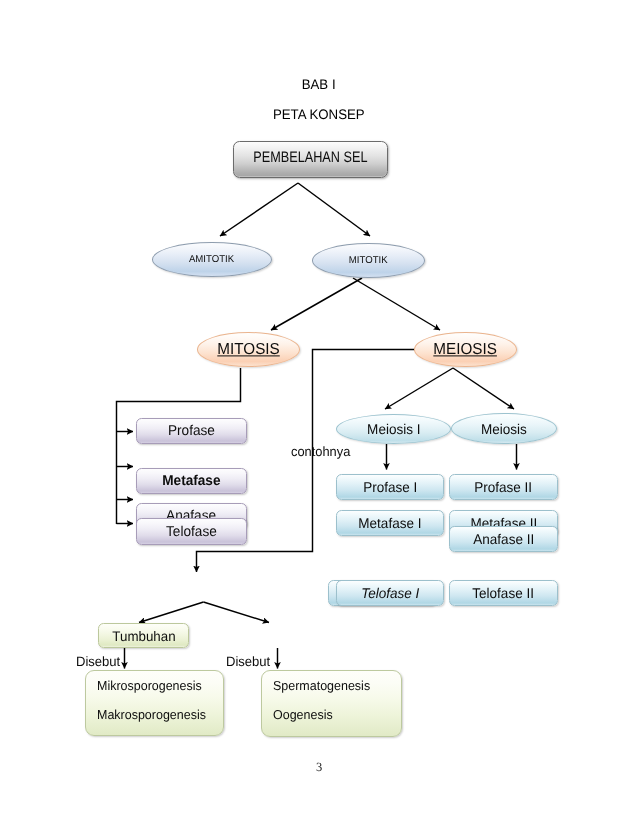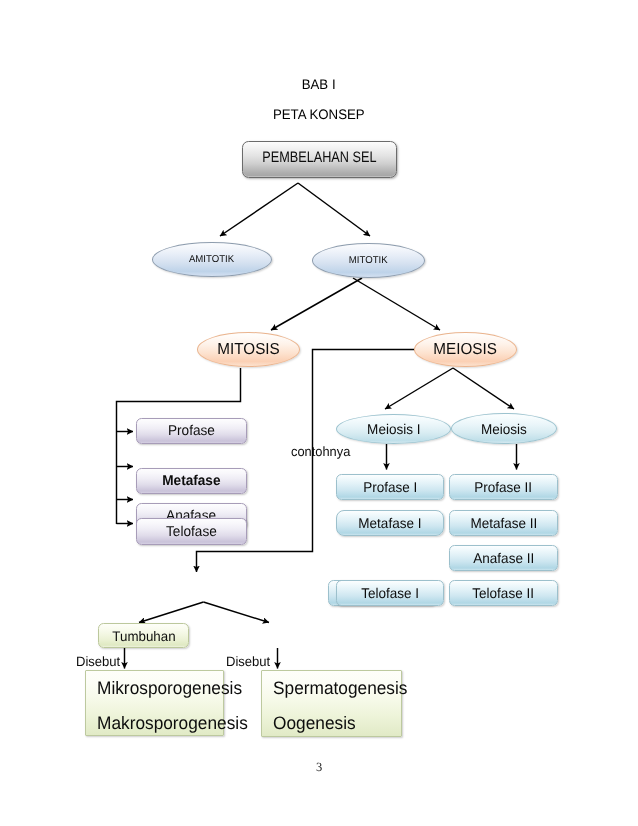--- a/index.html
+++ b/index.html
@@ -21,21 +21,21 @@
      box-shadow:1px 1px 2.2px rgba(0,0,0,.30),inset 0 -1px 0 rgba(255,255,255,.28);font-size:15.2px;}
 
   
   .n-ell-blue{border-radius:50%;border:1px solid #8e9dae;
      background:linear-gradient(180deg,#fbfcfe 0%,#f3f6fb 16%,#e6edf7 36%,#d5e1f0 60%,#bed3e9 86%,#d3e0f1 100%);
      box-shadow:1px 1px 2px rgba(0,0,0,.18);font-size:10px;}
 
   
   .n-ell-peach{border-radius:50%;border:1px solid #eab48e;
      background:linear-gradient(180deg,#fffefd 0%,#fffaf6 14%,#fef2e9 34%,#fde3d0 60%,#fbd0b4 86%,#fce2cf 100%);
-     box-shadow:1px 1px 2px rgba(0,0,0,.15);font-size:15.9px;}
+     box-shadow:1px 1px 2px rgba(0,0,0,.15);font-size:15.9px;text-decoration:underline;}
 
   
   .n-purple{border-radius:5.5px;border:1px solid #a79cb8;
      background:linear-gradient(180deg,#fdfdfe 0%,#f8f7fb 18%,#efedf5 40%,#e0dcea 66%,#c9c2d9 92%,#d5cfe2 100%);
      box-shadow:1px 1px 2px rgba(0,0,0,.22);font-size:14.2px;}
 
   
   .n-cyan{border-radius:5.5px;border:1px solid #9cc0cc;
      background:linear-gradient(180deg,#fcfeff 0%,#f0f9fc 16%,#e1f1f7 38%,#cde6f0 64%,#b0d7e5 92%,#c9e4ee 100%);
      box-shadow:1px 1px 2px rgba(0,0,0,.20);font-size:14.1px;}
@@ -43,23 +43,23 @@
   
   .n-ell-cyan{border-radius:50%;border:1px solid #9cc3cf;
      background:linear-gradient(180deg,#fcfeff 0%,#f4fbfd 16%,#e9f5f9 38%,#d8ecf2 64%,#bfdfe9 92%,#d6eaf1 100%);
      box-shadow:1px 1px 2px rgba(0,0,0,.16);font-size:14.1px;}
   .n-ell-green{border-radius:50%;border:1px solid #c6d0ab;
      background:linear-gradient(180deg,#fefff9 0%,#fbfdf4 20%,#f6f9ea 44%,#eff5dd 70%,#e4ecca 95%,#f0f5e2 100%);
      box-shadow:1px 1px 2px rgba(0,0,0,.12);font-size:13.9px;}
   .n-green{border-radius:5.5px;border:1px solid #bcc89c;
      background:linear-gradient(180deg,#fdfef8 0%,#fafcf0 18%,#f4f8e5 40%,#ecf2d6 66%,#dfe9c2 92%,#edf2dd 100%);
      box-shadow:1px 1px 2px rgba(0,0,0,.20);font-size:13.9px;}
-  .n-greenbox{border-radius:1px;border:1px solid #bdc99f;
+  .n-greenbox{border-radius:9px;border:1px solid #bdc99f;
      background:linear-gradient(180deg,#fefefa 0%,#fcfdf6 18%,#f7faea 42%,#eef4da 68%,#e1eac6 100%);
-     box-shadow:1px 1px 2px rgba(0,0,0,.20);font-size:18px;
+     box-shadow:1px 1px 2px rgba(0,0,0,.20);font-size:13px;
      display:block;padding:0;}
   .n-greenbox span{display:block;text-align:left;transform:scaleX(.96);transform-origin:left center;}
 
   svg.wires{position:absolute;left:0;top:0;width:638px;height:826px;}
   .pgnum{position:absolute;font-family:"Liberation Serif",serif;font-size:12.5px;color:#1a1a1a;}
   .flabel{position:absolute;font-size:14px;color:#0d0d0d;white-space:nowrap;}
   .flabel span{display:inline-block;transform:scaleX(.96);transform-origin:left center;}
 </style>
 </head>
 <body>
@@ -98,21 +98,21 @@
       <path d="M 203.5 602 L 269 622.5" marker-end="url(#ah)"></path>
 
       <path d="M 124.5 648 L 124.5 668.5" marker-end="url(#ah)"></path>
       <path d="M 277.5 648 L 277.5 668.5" marker-end="url(#ah)"></path>
     </g>
   </svg>
 
   <div class="hdr" style="left:0;top:77px;width:638px;text-align:center;"><span>BAB I</span></div>
   <div class="hdr" style="left:0;top:107px;width:638px;text-align:center;"><span>PETA KONSEP</span></div>
 
-  <div class="node n-root" style="left:242px;top:141px;width:155px;height:37px;">
+  <div class="node n-root" style="left:233px;top:141px;width:155px;height:37px;">
     <span style="transform:scaleX(.835) translateY(-2px);">PEMBELAHAN SEL</span>
   </div>
 
   <div class="node n-ell-blue" style="left:152px;top:242px;width:120px;height:35px;">
     <span>AMITOTIK</span>
   </div>
   <div class="node n-ell-blue" style="left:312px;top:243px;width:113px;height:35px;">
     <span>MITOTIK</span>
   </div>
 
@@ -139,37 +139,37 @@
   <div class="node n-ell-cyan" style="left:336px;top:414px;width:115px;height:30px;">
     <span>Meiosis I</span>
   </div>
   <div class="node n-ell-cyan" style="left:451px;top:413px;width:106px;height:31px;">
     <span>Meiosis</span>
   </div>
 
   <div class="node n-cyan" style="left:336px;top:474px;width:108px;height:26px;">
     <span>Profase I</span>
   </div>
-  <div class="node n-cyan" style="left:336px;top:510px;width:108px;height:26px;border-radius:8px;">
+  <div class="node n-cyan" style="left:336px;top:510px;width:108px;height:26px;">
     <span>Metafase I</span>
   </div>
   <div class="node n-cyan" style="left:328px;top:545px;width:108px;height:26px;margin-top:35px;">
     <span>Anafase I</span>
   </div>
-  <div class="node n-cyan" style="left:336px;top:580px;width:108px;height:26px;">
+  <div class="node n-cyan" style="left:336px;top:580px;width:108px;height:26px;font-style:italic;">
     <span>Telofase I</span>
   </div>
 
   <div class="node n-cyan" style="left:449px;top:474px;width:109px;height:26px;">
     <span>Profase II</span>
   </div>
   <div class="node n-cyan" style="left:449px;top:510px;width:109px;height:26px;">
     <span>Metafase II</span>
   </div>
-  <div class="node n-cyan" style="left:449px;top:545px;width:109px;height:26px;align-items:center;">
+  <div class="node n-cyan" style="left:449px;top:526px;width:109px;height:26px;align-items:center;">
     <span>Anafase II</span>
   </div>
   <div class="node n-cyan" style="left:449px;top:580px;width:109px;height:26px;">
     <span>Telofase II</span>
   </div>
 
   <div class="node n-green" style="left:98px;top:623px;width:91px;height:25px;">
     <span>Tumbuhan</span>
   </div>
 

